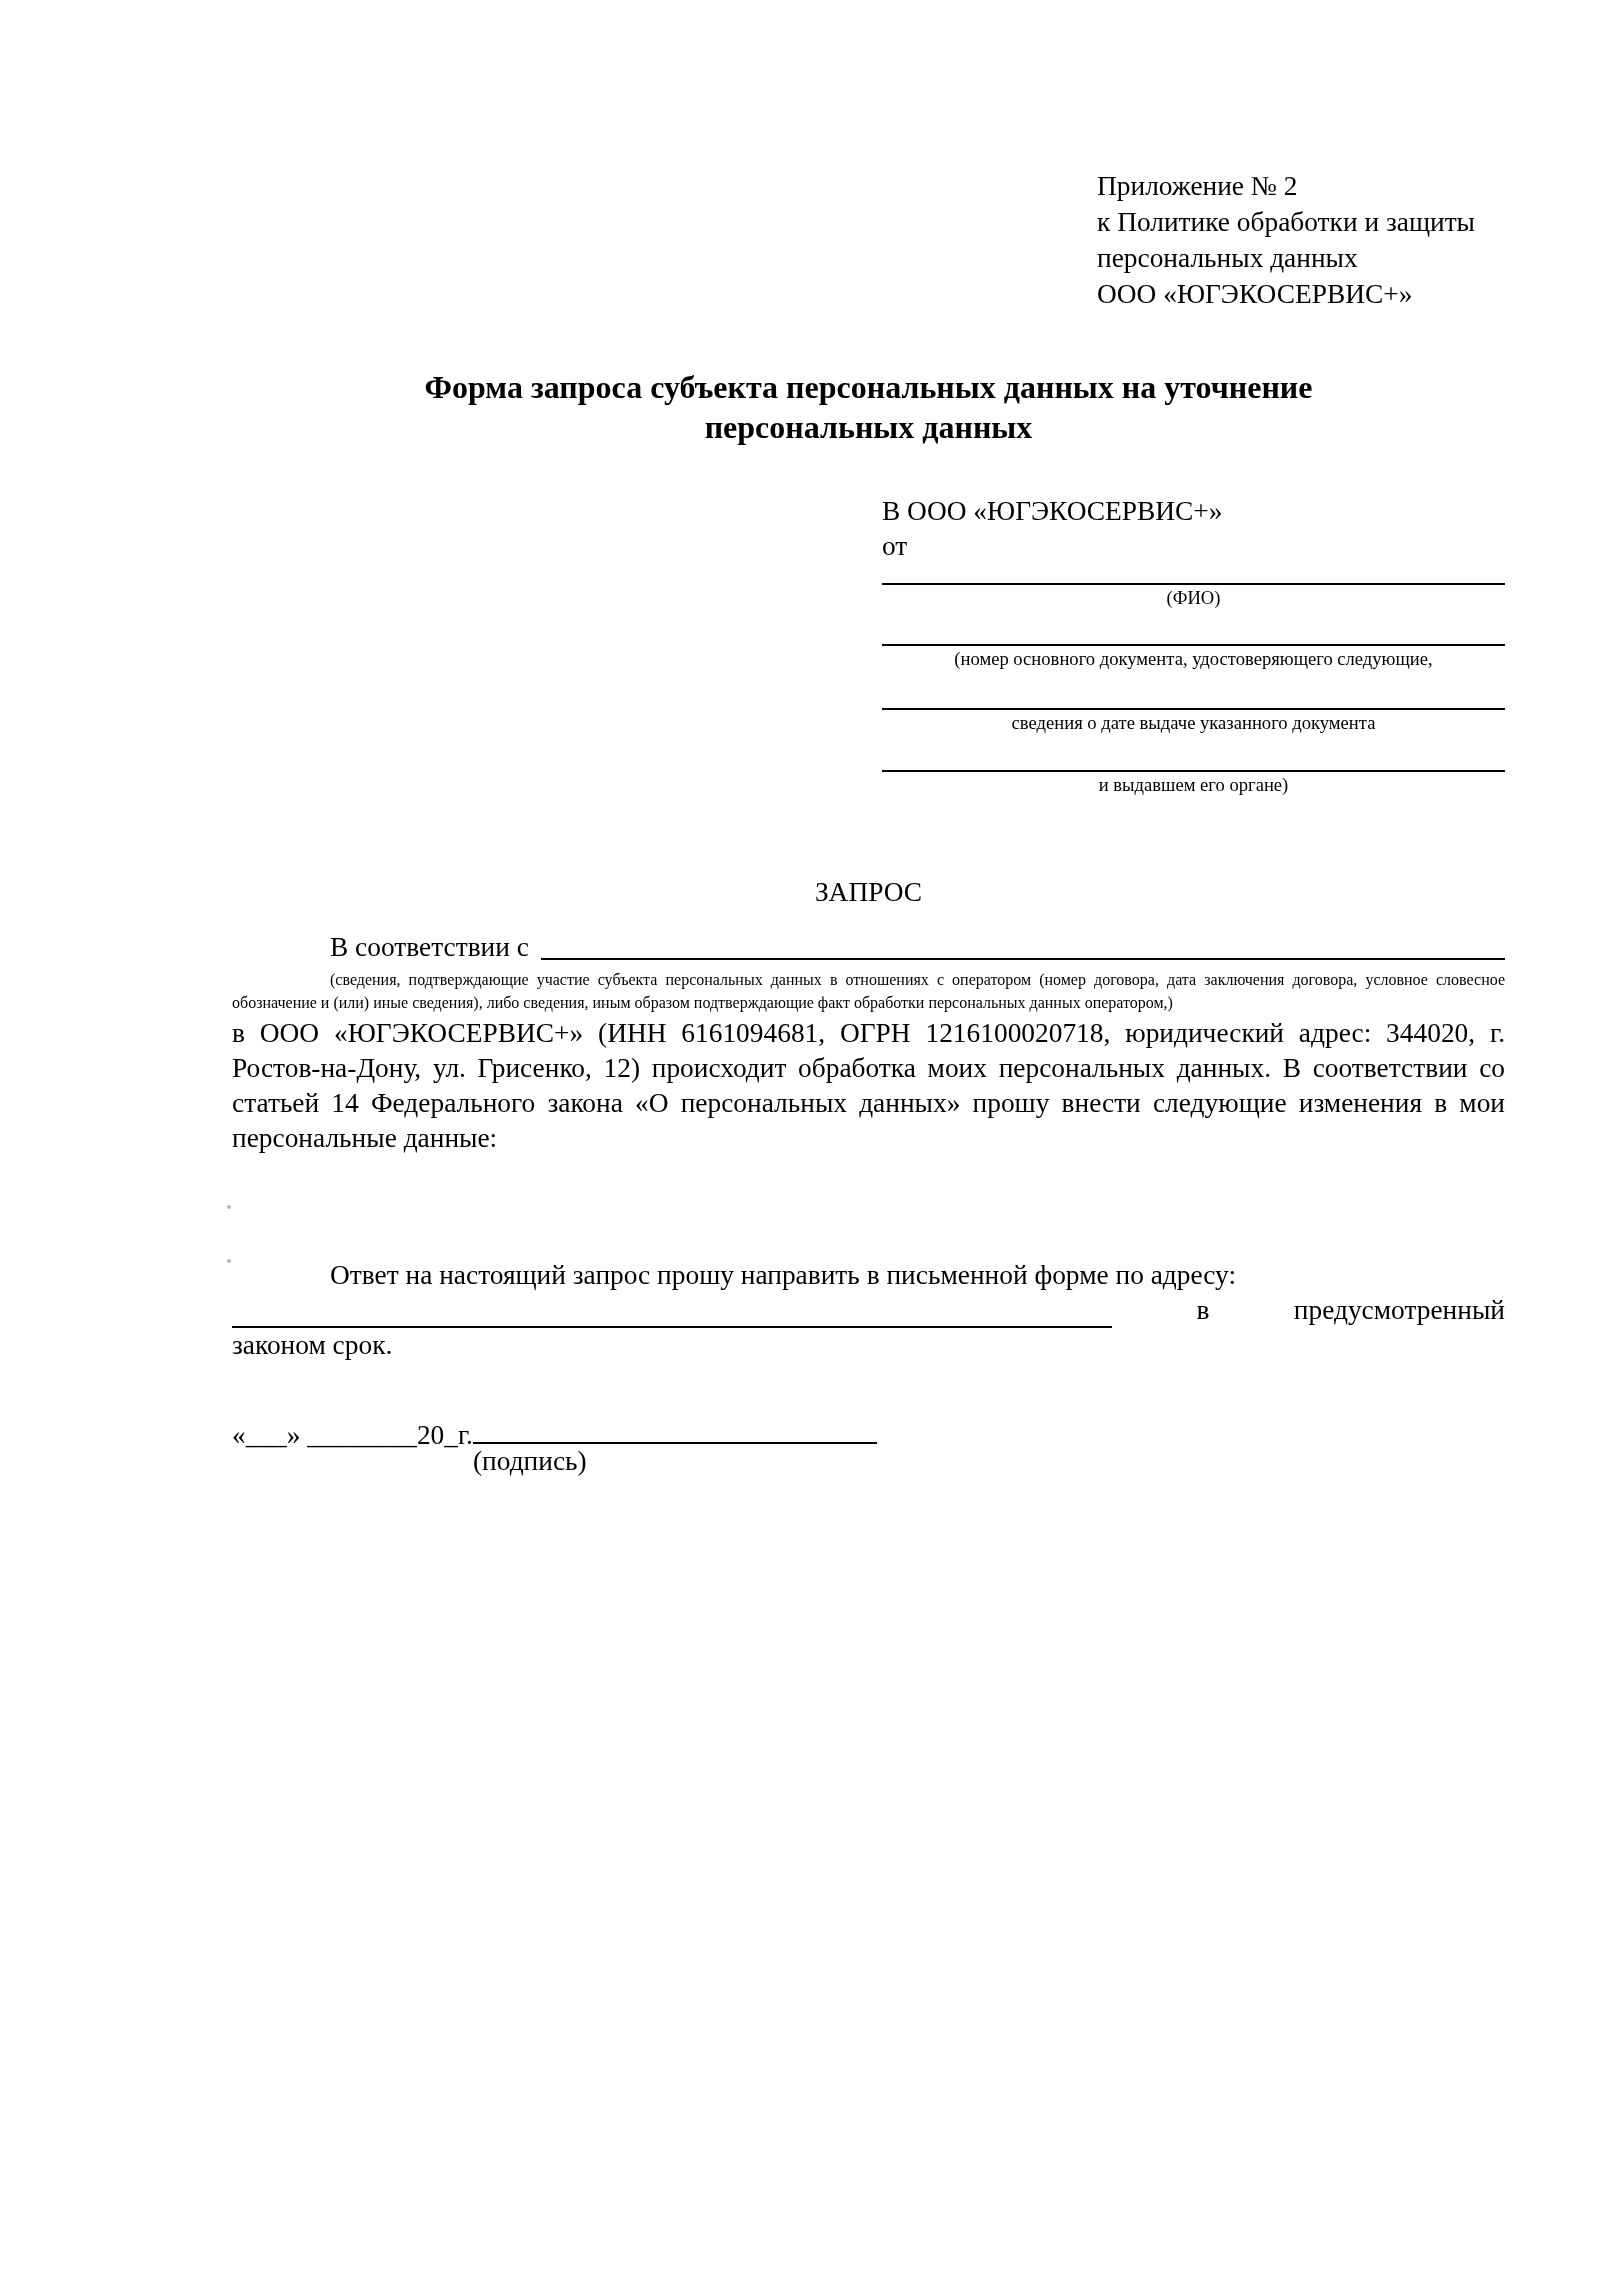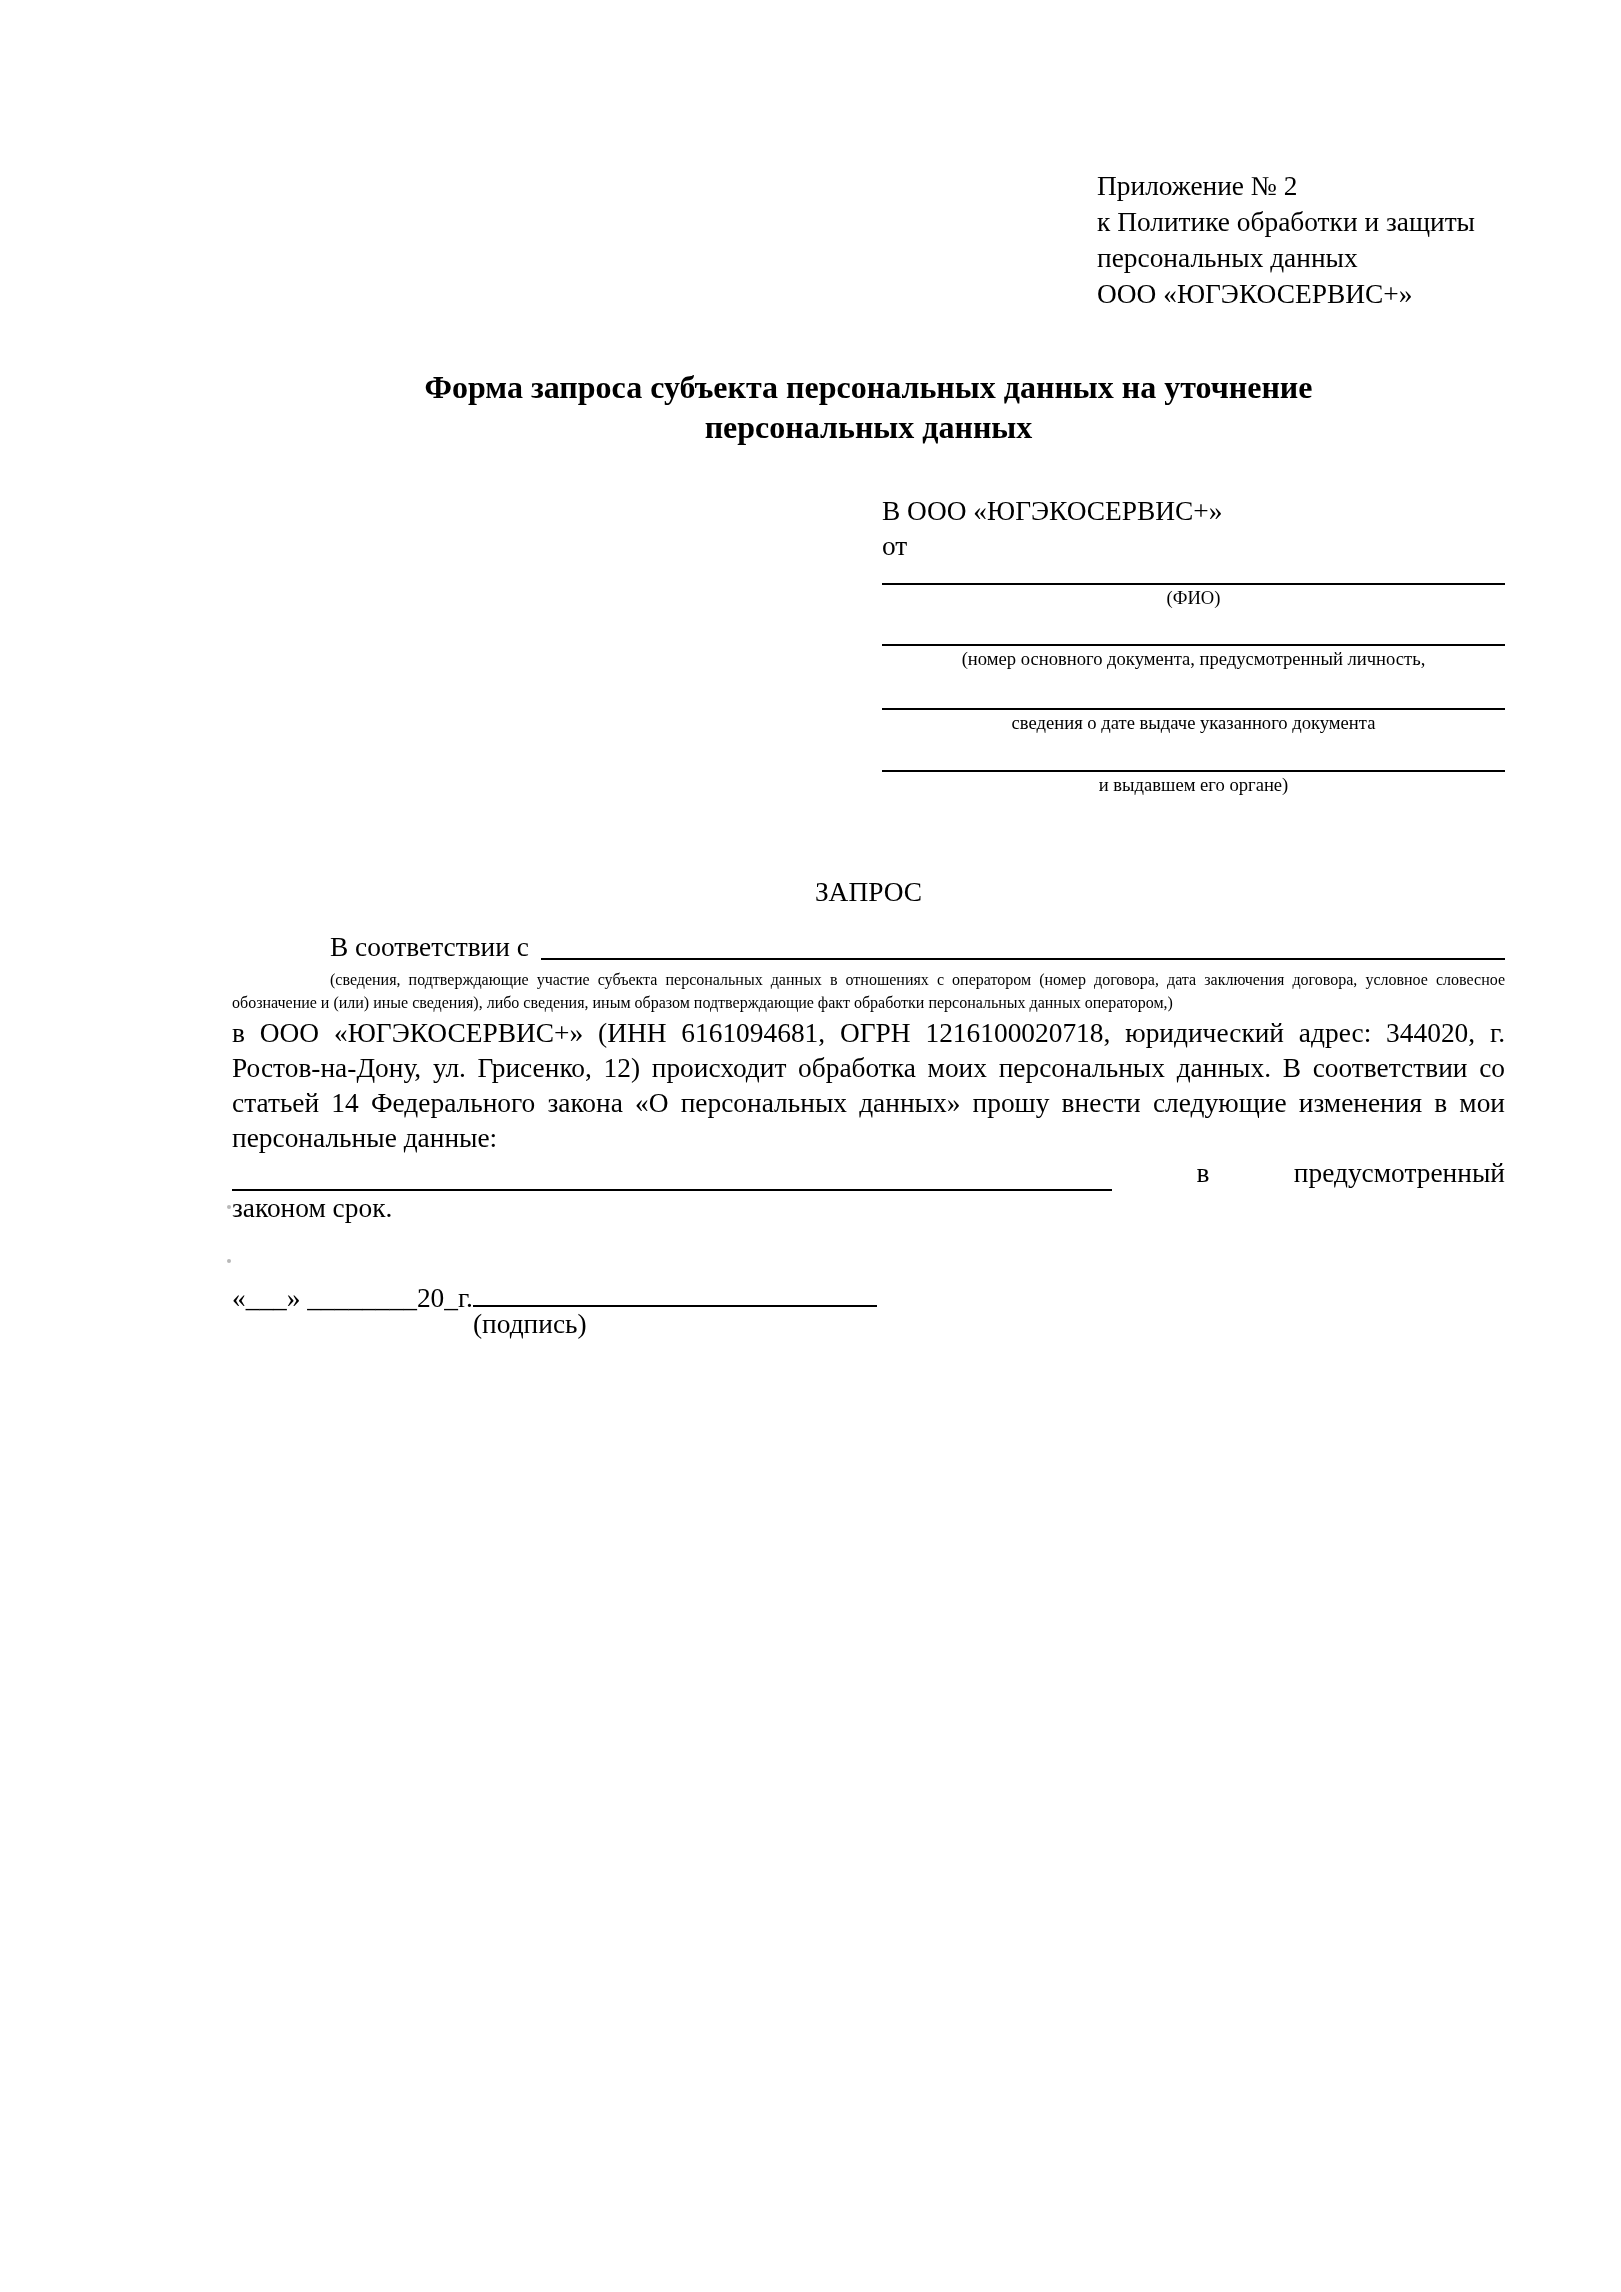--- a/index.html
+++ b/index.html
@@ -159,40 +159,41 @@
     </h1>
 
     <div class="recipient">
       <div>В ООО «ЮГЭКОСЕРВИС+»</div>
       <div>от</div>
 
       <div class="blank blank-1"></div>
       <div class="cap">(ФИО)</div>
 
       <div class="blank blank-2"></div>
-      <div class="cap">(номер основного документа, предусмотренный личность,</div>
+      <div class="cap">(номер основного документа, удостоверяющего следующие,</div>
 
       <div class="blank blank-3"></div>
       <div class="cap">сведения о дате выдаче указанного документа</div>
 
       <div class="blank blank-4"></div>
       <div class="cap">и выдавшем его органе)</div>
     </div>
 
     <div class="zapros">ЗАПРОС</div>
 
     <div class="intro-line">
       <span class="intro-text">В соответствии с</span>
       <span class="intro-blank"></span>
     </div>
 
     <p class="note">(сведения, подтверждающие участие субъекта персональных данных в отношениях с оператором (номер договора, дата заключения договора, условное словесное обозначение и (или) иные сведения), либо сведения, иным образом подтверждающие факт обработки персональных данных оператором,)</p>
 
     <p class="body-par">в ООО «ЮГЭКОСЕРВИС+» (ИНН 6161094681, ОГРН 1216100020718, юридический адрес: 344020, г. Ростов-на-Дону, ул. Грисенко, 12) происходит обработка моих персональных данных. В соответствии со статьей 14 Федерального закона «О персональных данных» прошу внести следующие изменения в мои персональные данные:</p>
 
+    <p class="reply-1">Ответ на настоящий запрос прошу направить в письменной форме по адресу:</p>
     <div class="reply-2">
       <span class="addr-blank"></span>
       <span>в</span>
       <span>предусмотренный</span>
     </div>
     <p class="reply-3">законом срок.</p>
 
     <div class="sig-row">
       <span class="sig-date">«___» ________20_г.</span>
       <span class="sig-right">

